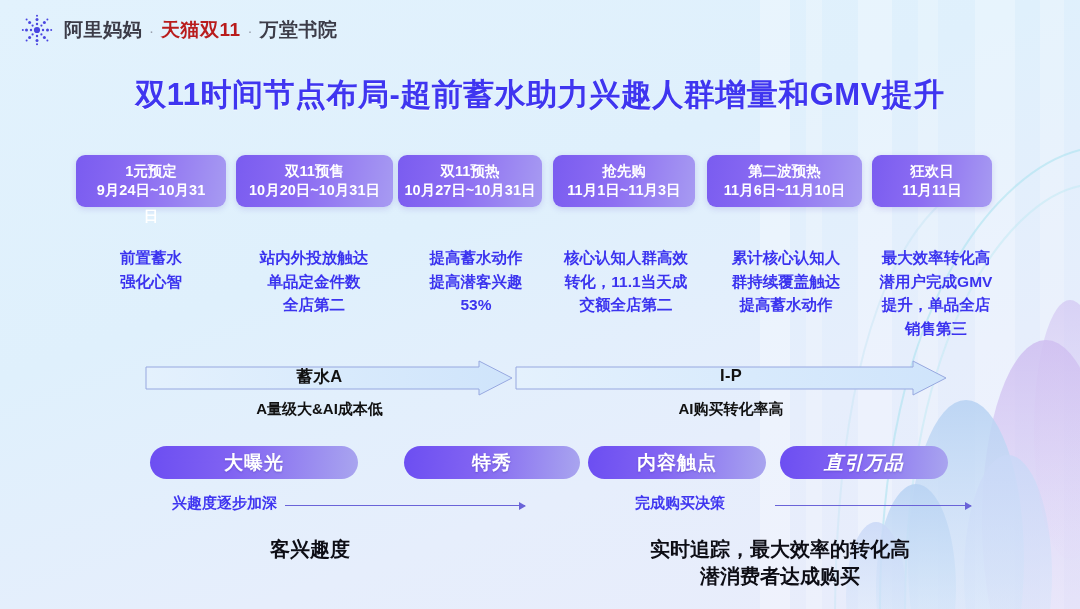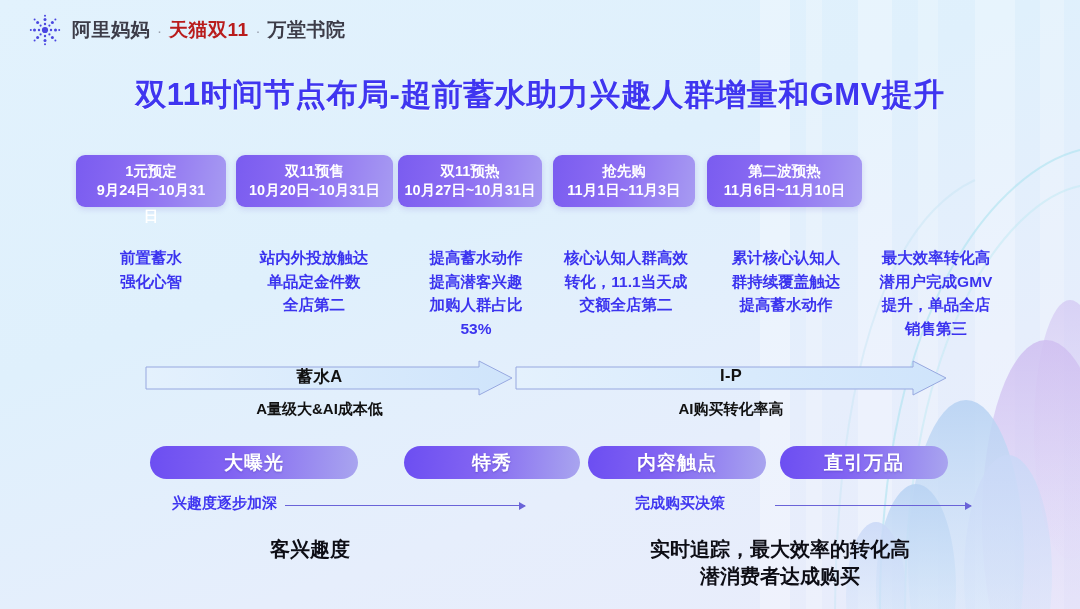--- a/index.html
+++ b/index.html
@@ -13,21 +13,21 @@
 
   
   .bg{position:absolute;inset:0;z-index:0;pointer-events:none;}
   .bg-base{position:absolute;inset:0;
     background:
       linear-gradient(160deg,#e2f2fd 0%,#dff0fc 38%,#e6eefc 70%,#e9ecfb 100%);
   }
 
   
   .header{position:absolute;left:0;top:0;width:1080px;height:60px;z-index:5;
-    display:flex;align-items:center;padding-left:28px;box-sizing:border-box;}
+    display:flex;align-items:center;padding-left:20px;box-sizing:border-box;}
   .logo-mark{width:34px;height:34px;position:relative;flex:0 0 auto;margin-right:10px;}
   .brand-row{display:flex;align-items:center;gap:7px;}
   .brand-cn{font-size:19px;color:#3c3c48;font-weight:600;letter-spacing:.5px;}
   .dot-sep{color:#9aa0ad;font-size:15px;}
   .brand-red{font-size:19px;font-weight:800;color:#b91c1c;letter-spacing:.5px;}
   .brand-cn2{font-size:19px;color:#3c3c48;font-weight:600;letter-spacing:.5px;}
 
   
   .title{position:absolute;left:0;top:74px;width:1080px;text-align:center;z-index:5;
     font-size:31px;font-weight:800;color:#3f35f0;letter-spacing:.5px;
@@ -178,36 +178,39 @@
         <div class="l2">10月27日~10月31日</div>
       </div>
       <div class="chip" style="left: 553px; width: 142px;">
         <div class="l1">抢先购</div>
         <div class="l2">11月1日~11月3日</div>
       </div>
       <div class="chip" style="left: 707px; width: 155px;">
         <div class="l1">第二波预热</div>
         <div class="l2">11月6日~11月10日</div>
       </div>
+      <div class="chip" style="left: 872px; width: 120px;">
+        <div class="l1">狂欢日</div>
+        <div class="l2">11月11日</div>
+      </div>
     </div>
 
   <div class="descs">
       <div class="desc" style="left: 76px; width: 150px;">
         <div>前置蓄水</div>
         <div>强化心智</div>
       </div>
       <div class="desc" style="left: 228px; width: 172px;">
         <div>站内外投放触达</div>
         <div>单品定金件数</div>
         <div>全店第二</div>
       </div>
       <div class="desc" style="left: 400px; width: 152px;">
         <div>提高蓄水动作</div>
         <div>提高潜客兴趣</div>
-        <div>加购人群占比</div>
         <div>53%</div>
       </div>
       <div class="desc" style="left: 542px; width: 168px;">
         <div>核心认知人群高效</div>
         <div>转化，11.1当天成</div>
         <div>交额全店第二</div>
       </div>
       <div class="desc" style="left: 706px; width: 160px;">
         <div>累计核心认知人</div>
         <div>群持续覆盖触达</div>
@@ -255,21 +258,21 @@
   <div class="pills">
       <div class="pill" style="left: 150px; width: 208px;">
         <span>大曝光</span>
       </div>
       <div class="pill" style="left: 404px; width: 176px;">
         <span>特秀</span>
       </div>
       <div class="pill" style="left: 588px; width: 178px;">
         <span>内容触点</span>
       </div>
-      <div class="pill" style="left: 780px; width: 168px;">
+      <div class="pill" style="left: 780px; width: 168px; font-style: italic;">
         <span>直引万品</span>
       </div>
     </div>
 
   <div class="prog">
       <div class="prog-label" style="left: 172px;">兴趣度逐步加深</div>
       <div class="prog-line" style="left: 285px; width: 240px;"></div>
       <div class="prog-label" style="left: 635px;">完成购买决策</div>
       <div class="prog-line" style="left: 775px; width: 196px;"></div>
     </div>

